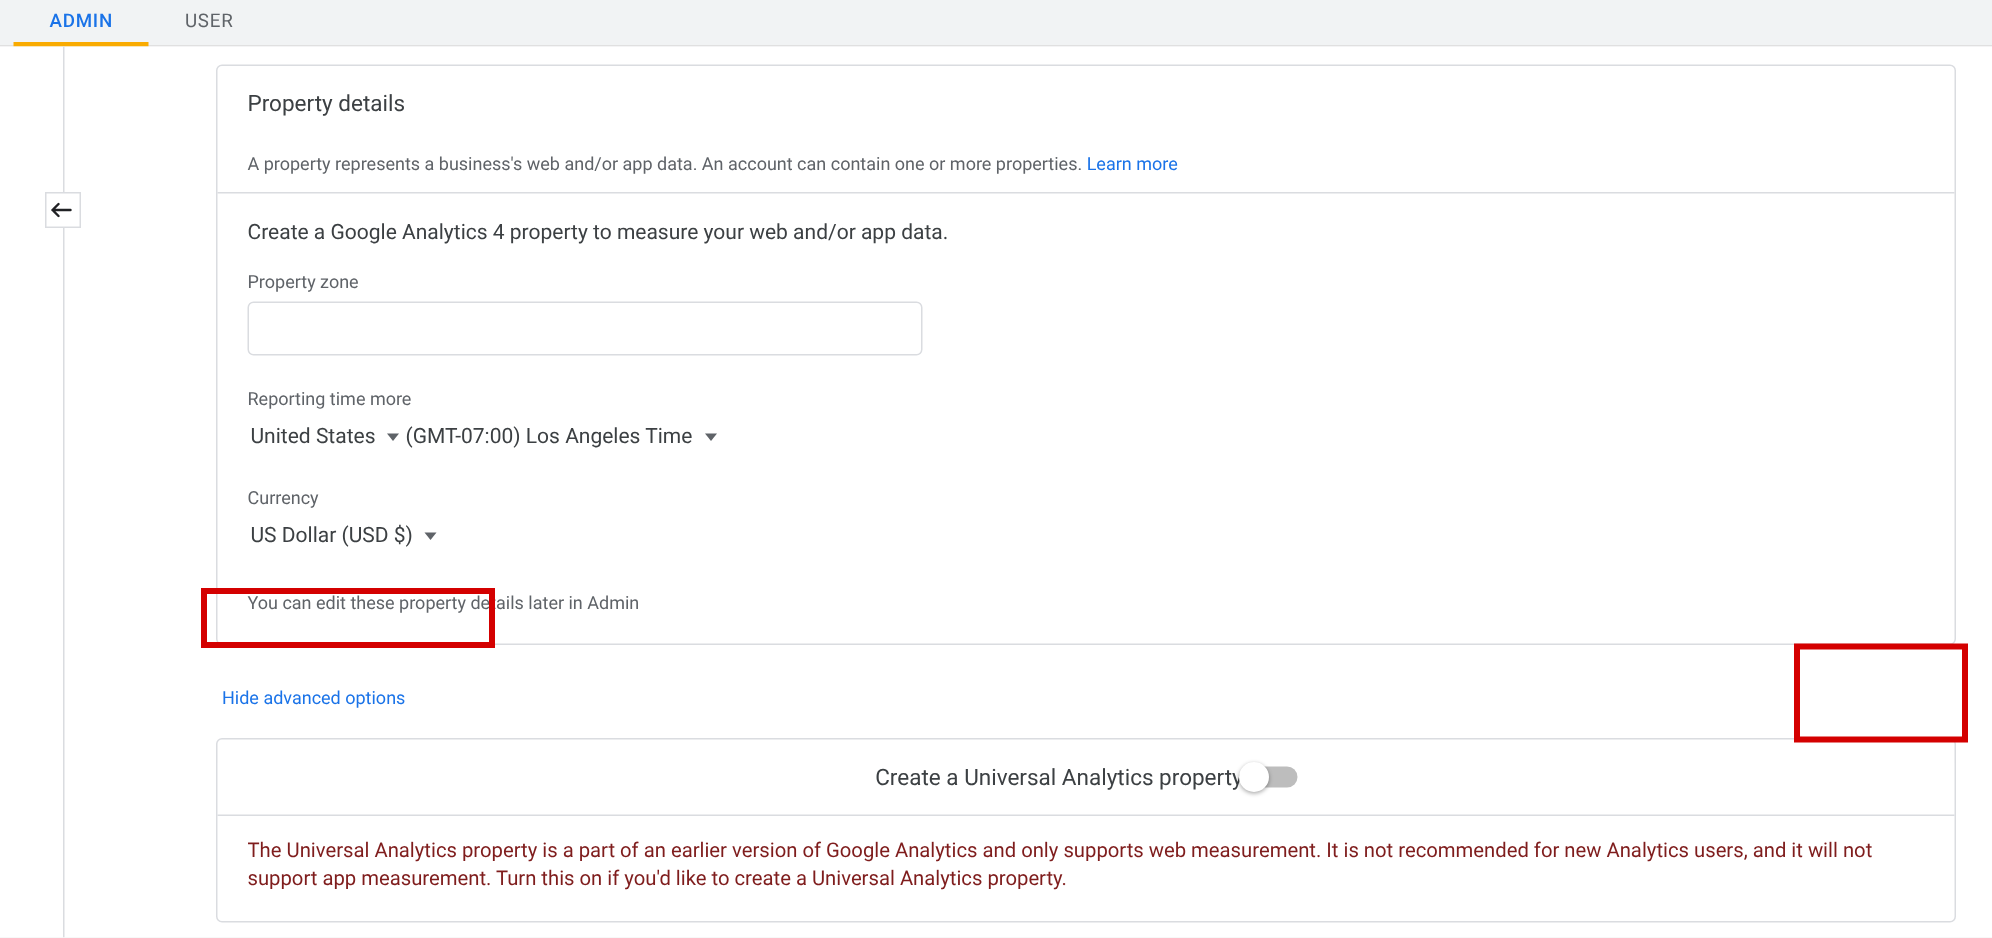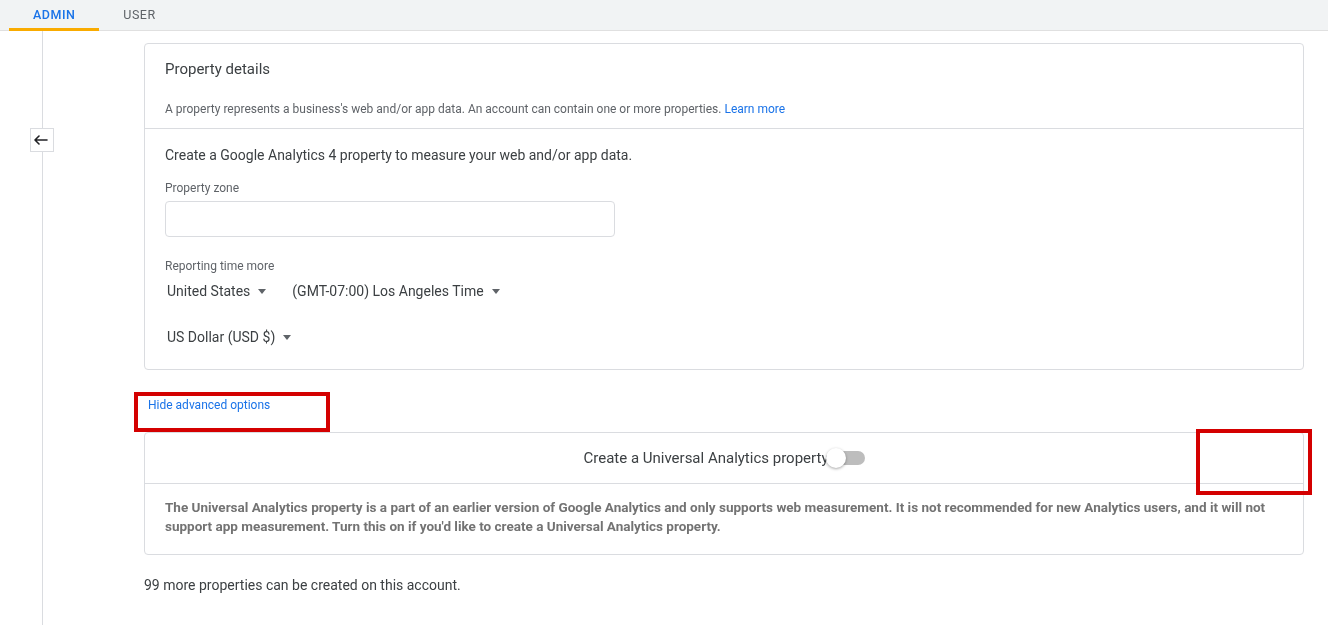--- a/index.html
+++ b/index.html
@@ -105,21 +105,20 @@
     height: 36px;
     border: 1px solid #dadce0;
     border-radius: 4px;
     background: #fff;
     padding: 0 10px;
     font-size: 14px;
   }
   .row-selects {
     display: flex;
     align-items: center;
-    gap: 22px;
     margin-top: 4px;
   }
   .select-chip {
     display: inline-flex;
     align-items: center;
     gap: 6px;
     font-size: 14px;
     color: #3c4043;
     cursor: pointer;
     padding: 4px 2px;
@@ -176,23 +175,22 @@
     position: absolute;
     top: -3px; left: -3px;
     width: 20px; height: 20px;
     background: #fff;
     border-radius: 50%;
     box-shadow: 0 1px 3px rgba(0,0,0,0.35);
   }
   .ua-body {
     padding: 14px 20px 18px 20px;
     font-size: 13.5px;
-    color: #737373;
+    color: #7f1d1d;
     line-height: 1.4;
-    font-weight: bold;
   }
   .more-props {
     font-size: 14px;
     color: #3c4043;
     margin-top: 22px;
   }
   
   .hl {
     position: absolute;
     border: 4px solid #d40000;
@@ -243,25 +241,27 @@
             <span>United States</span>
             <span class="caret"></span>
           </div>
           <div class="select-chip">
             <span>(GMT-07:00) Los Angeles Time</span>
             <span class="caret"></span>
           </div>
         </div>
 
         <div class="section-gap"></div>
+        <div class="field-label">Currency</div>
         <div class="select-chip">
           <span>US Dollar (USD $)</span>
           <span class="caret"></span>
         </div>
 
+        <div class="hint">You can edit these property details later in Admin</div>
       </div>
     </div>
 
     <div class="adv-link-wrap">
       <span class="adv-link">Hide advanced options</span>
     </div>
 
     <div class="ua-card">
       <div class="ua-head">
         <div class="ua-title">Create a Universal Analytics property</div>

